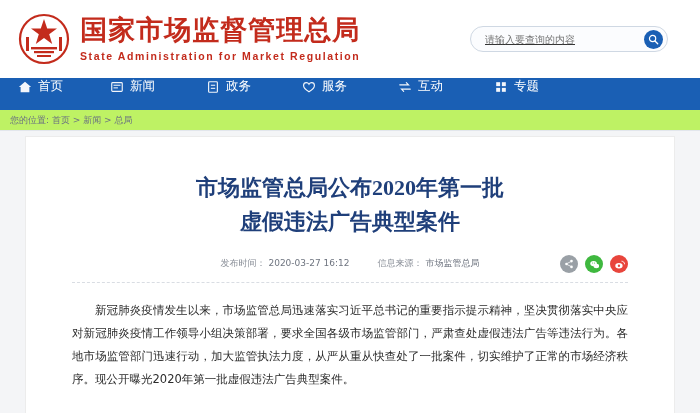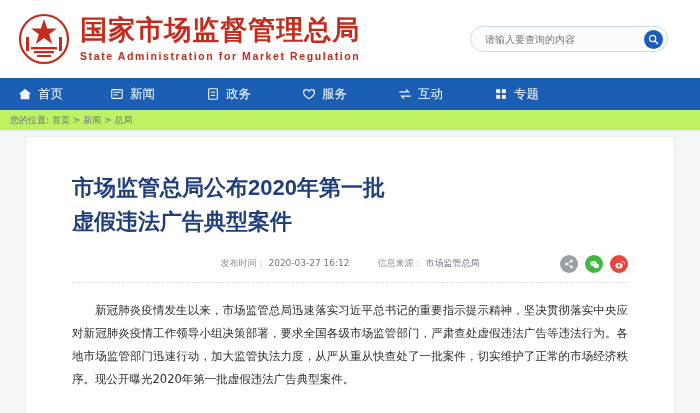--- a/index.html
+++ b/index.html
@@ -68,20 +68,21 @@
     margin-right: 14px;
     width: 198px;
     height: 26px;
     border: 1px solid #cfd8e3;
     border-radius: 13px;
     background: #fbfcfe;
     display: flex;
     align-items: center;
     box-sizing: border-box;
     padding: 0 4px 0 12px;
+    text-decoration: underline;
   }
   .search-input {
     border: none;
     outline: none;
     background: transparent;
     flex: 1 1 auto;
     font-size: 10px;
     color: #9aa4b0;
     font-family: "DejaVu Sans", sans-serif;
   }
@@ -97,21 +98,21 @@
     cursor: pointer;
     flex: 0 0 auto;
   }
   .search-btn svg { display:block; }
 
   
   .navbar {
     height: 32px;
     background: #1a5fb4;
     display: flex;
-    align-items: center;
+    align-items: flex-start;
     padding-left: 18px;
     box-sizing: border-box;
   }
   .nav-item {
     display: flex;
     align-items: center;
     gap: 6px;
     color: #ffffff;
     font-size: 12.5px;
     font-family: "DejaVu Sans", sans-serif;
@@ -145,21 +146,22 @@
     box-sizing: border-box;
   }
   .content-card {
     background: #ffffff;
     height: 100%;
     box-sizing: border-box;
     padding: 34px 46px 0 46px;
     box-shadow: 0 0 0 1px #ececec;
   }
   .article-title {
-    font-family: Liberation Sans, sans-serif;
+    text-align: center;
+    font-family: Liberation Serif, serif;
     font-size: 22px;
     font-weight: bold;
     color: #1f3f7a;
     line-height: 1.55;
   }
   .meta-row {
     margin-top: 18px;
     display: flex;
     align-items: center;
     justify-content: center;

